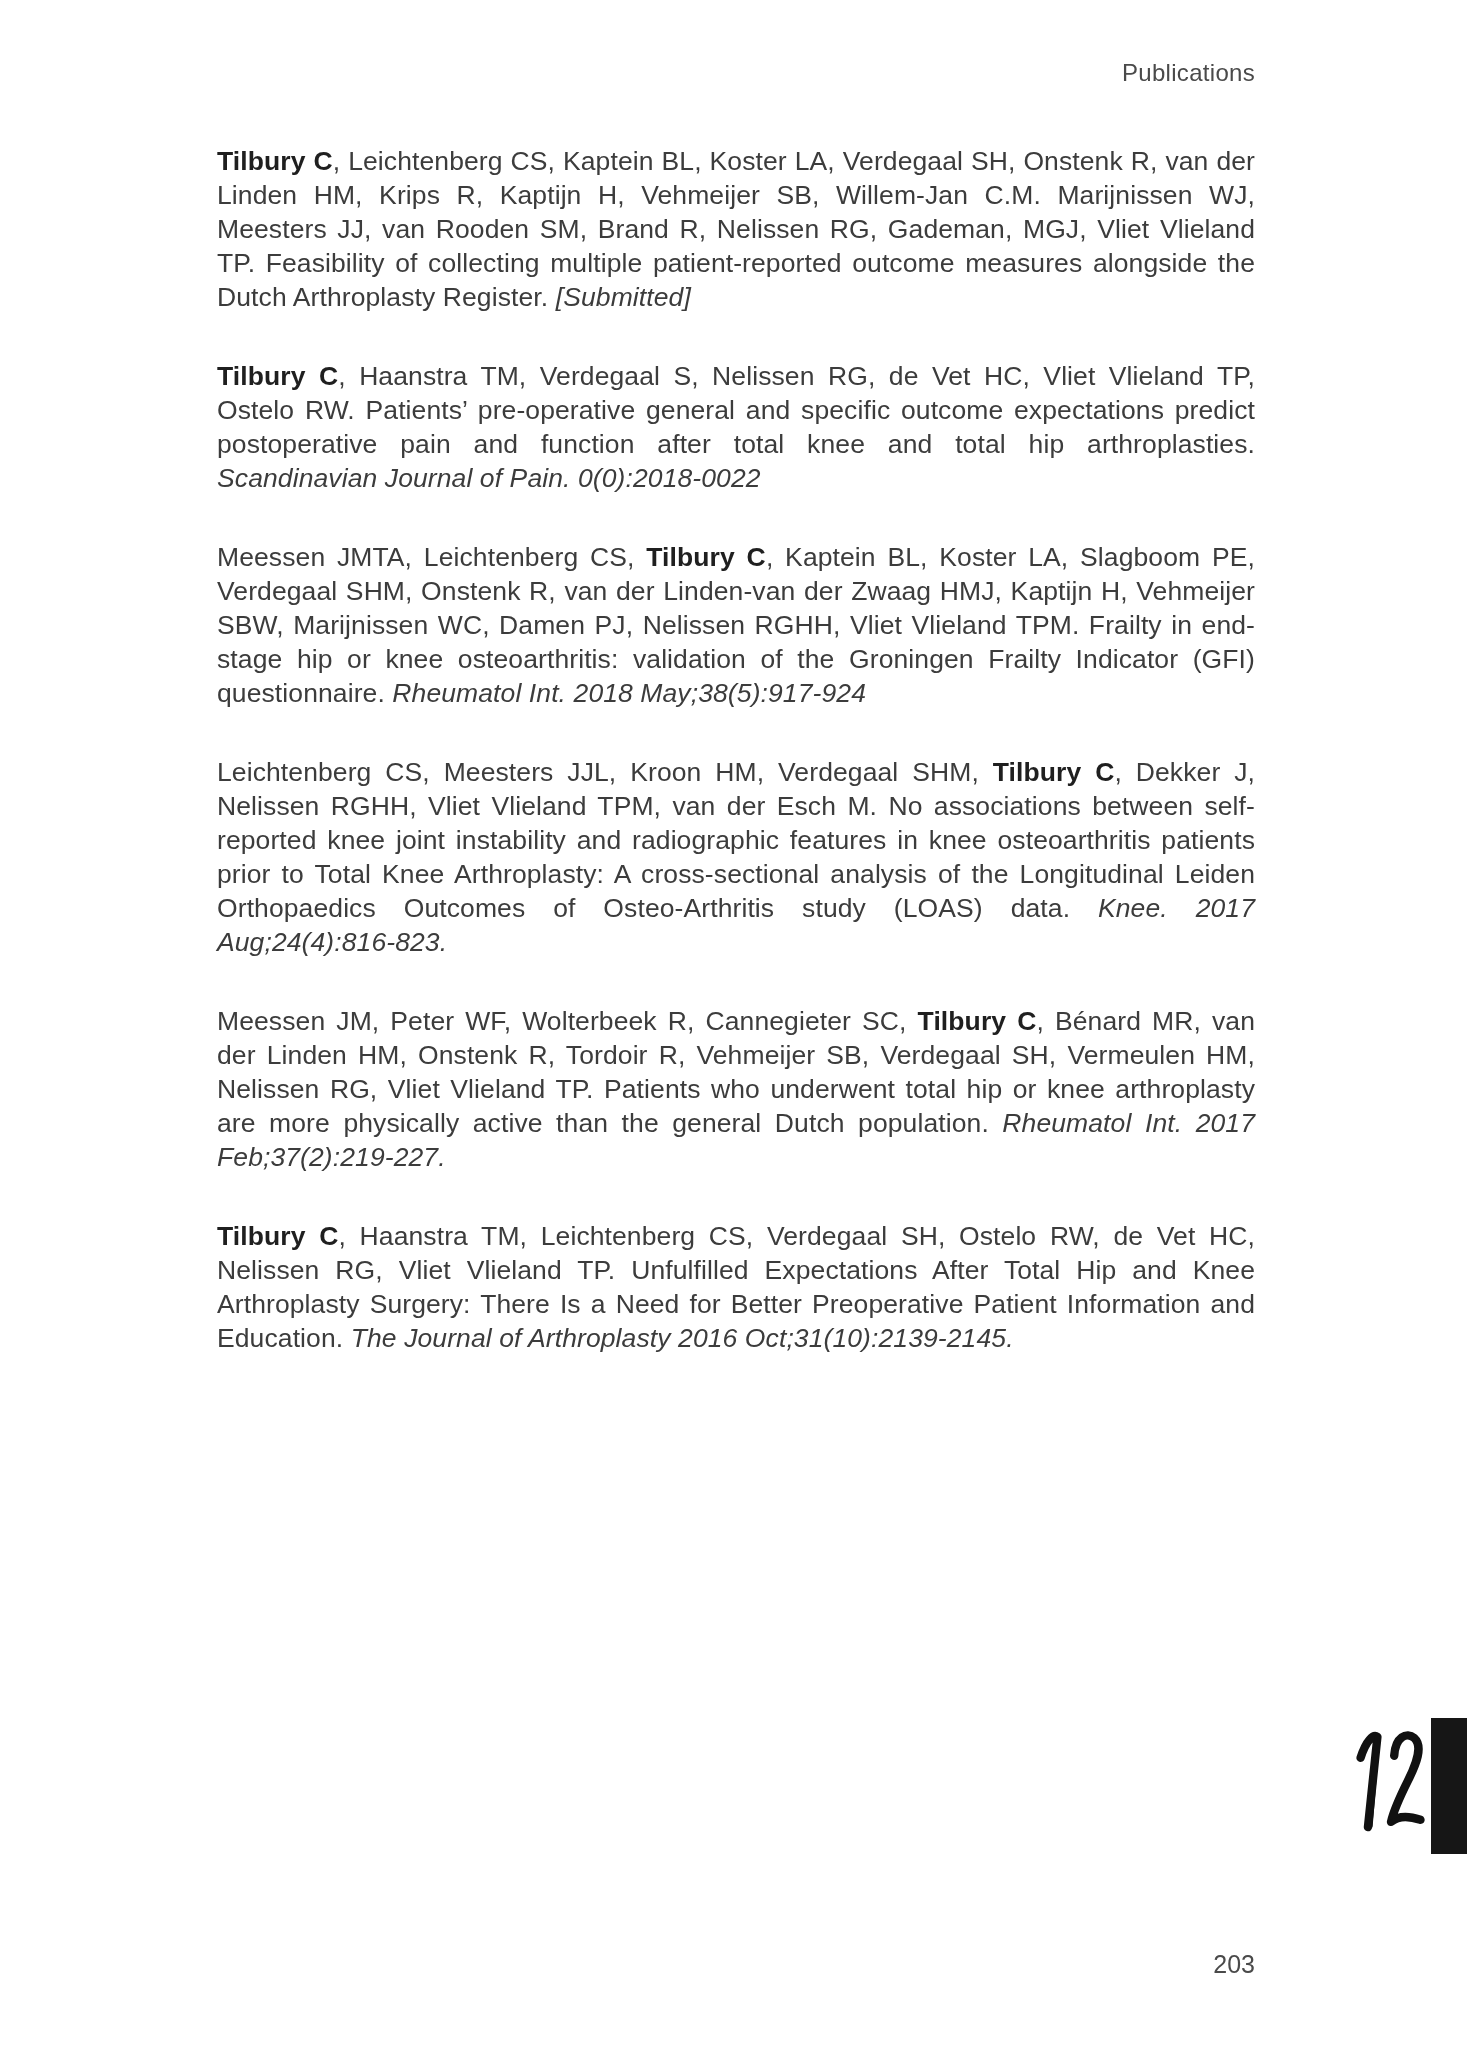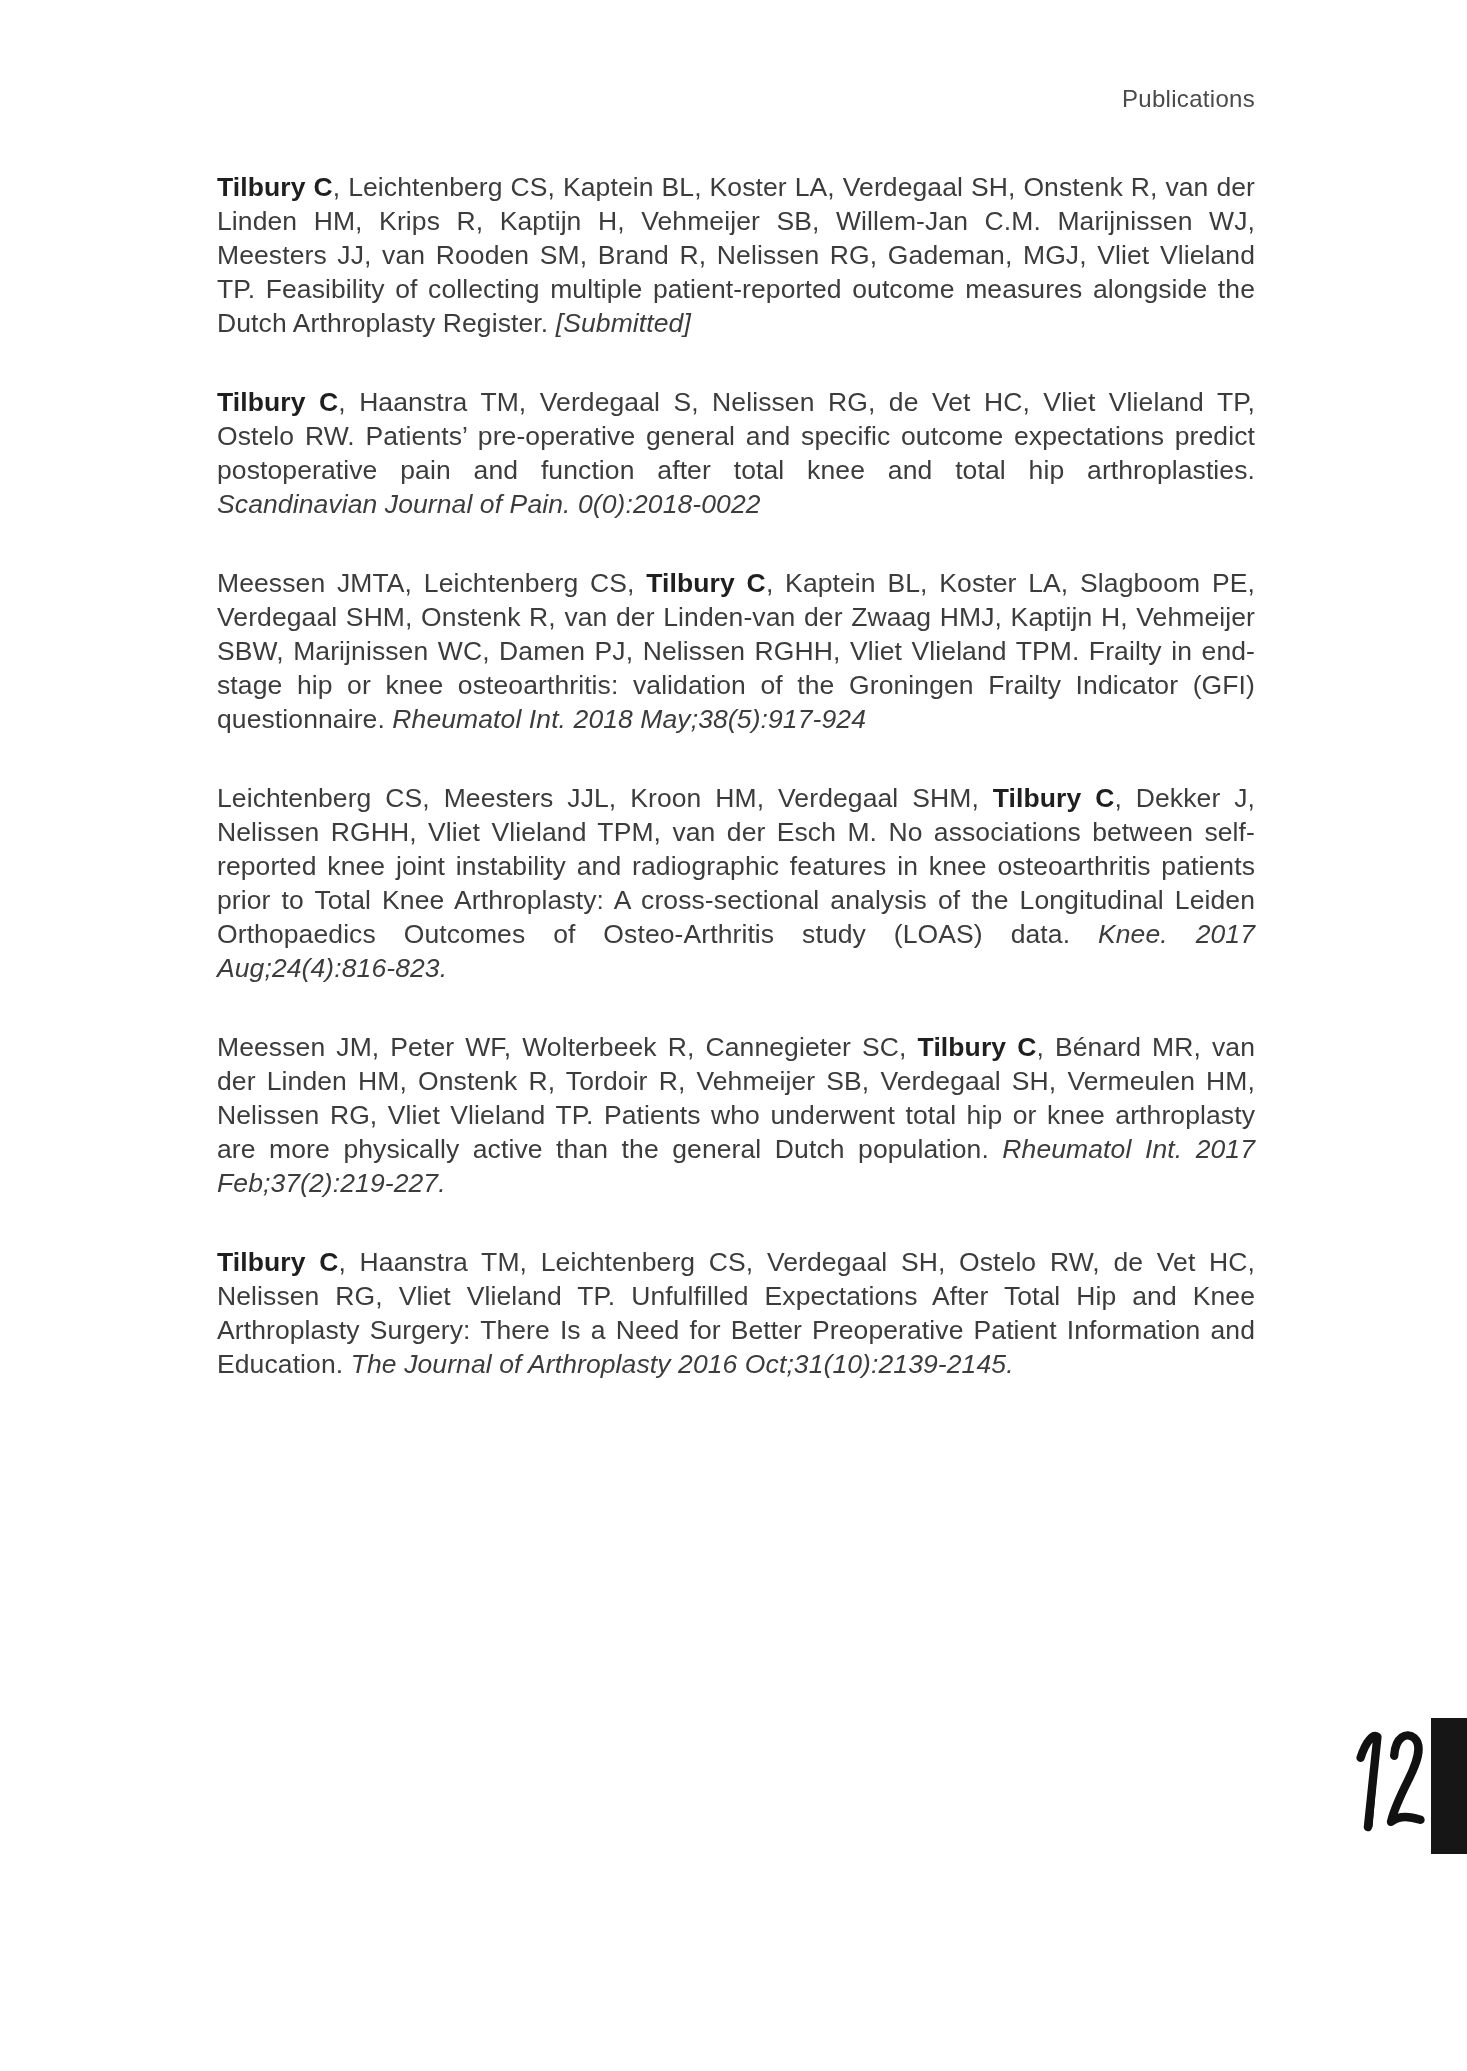--- a/index.html
+++ b/index.html
@@ -15,21 +15,21 @@
     overflow: hidden;
     font-family: "Liberation Sans", sans-serif;
   }
   .content {
     position: absolute;
     left: 217px;
     top: 0;
     width: 1038px;
   }
   .running-head {
-    margin-top: 84px;
+    margin-top: 58px;
     text-align: right;
     font-size: 24px;
     line-height: 30px;
     color: #4a4a4a;
     letter-spacing: 0.3px;
   }
   .title {
     margin: 96px 0 0 0;
     font-size: 40px;
     line-height: 48px;
@@ -112,13 +112,14 @@
     <g fill="none" stroke="#111111" stroke-linecap="round" stroke-linejoin="round">
       <path d="M12 32 C17 16, 24 9, 28 12 L19 98" stroke-width="8"></path>
       <path d="M28 12 L21 97" stroke-width="5"></path>
       <path d="M44 30 C45 12, 56 7, 63 13 C72 21, 65 38, 57 54 C50 68, 44 80, 41 93 C49 86, 60 88, 69 91" stroke-width="8"></path>
       <path d="M41 93 C50 88, 61 89, 69 91" stroke-width="4"></path>
     </g>
   </svg>
   <span class="visually-hidden">12</span>
   <div class="chapter-tab"></div>
 
+  <div class="page-number">203</div>
 </div>
 
 </body></html>

